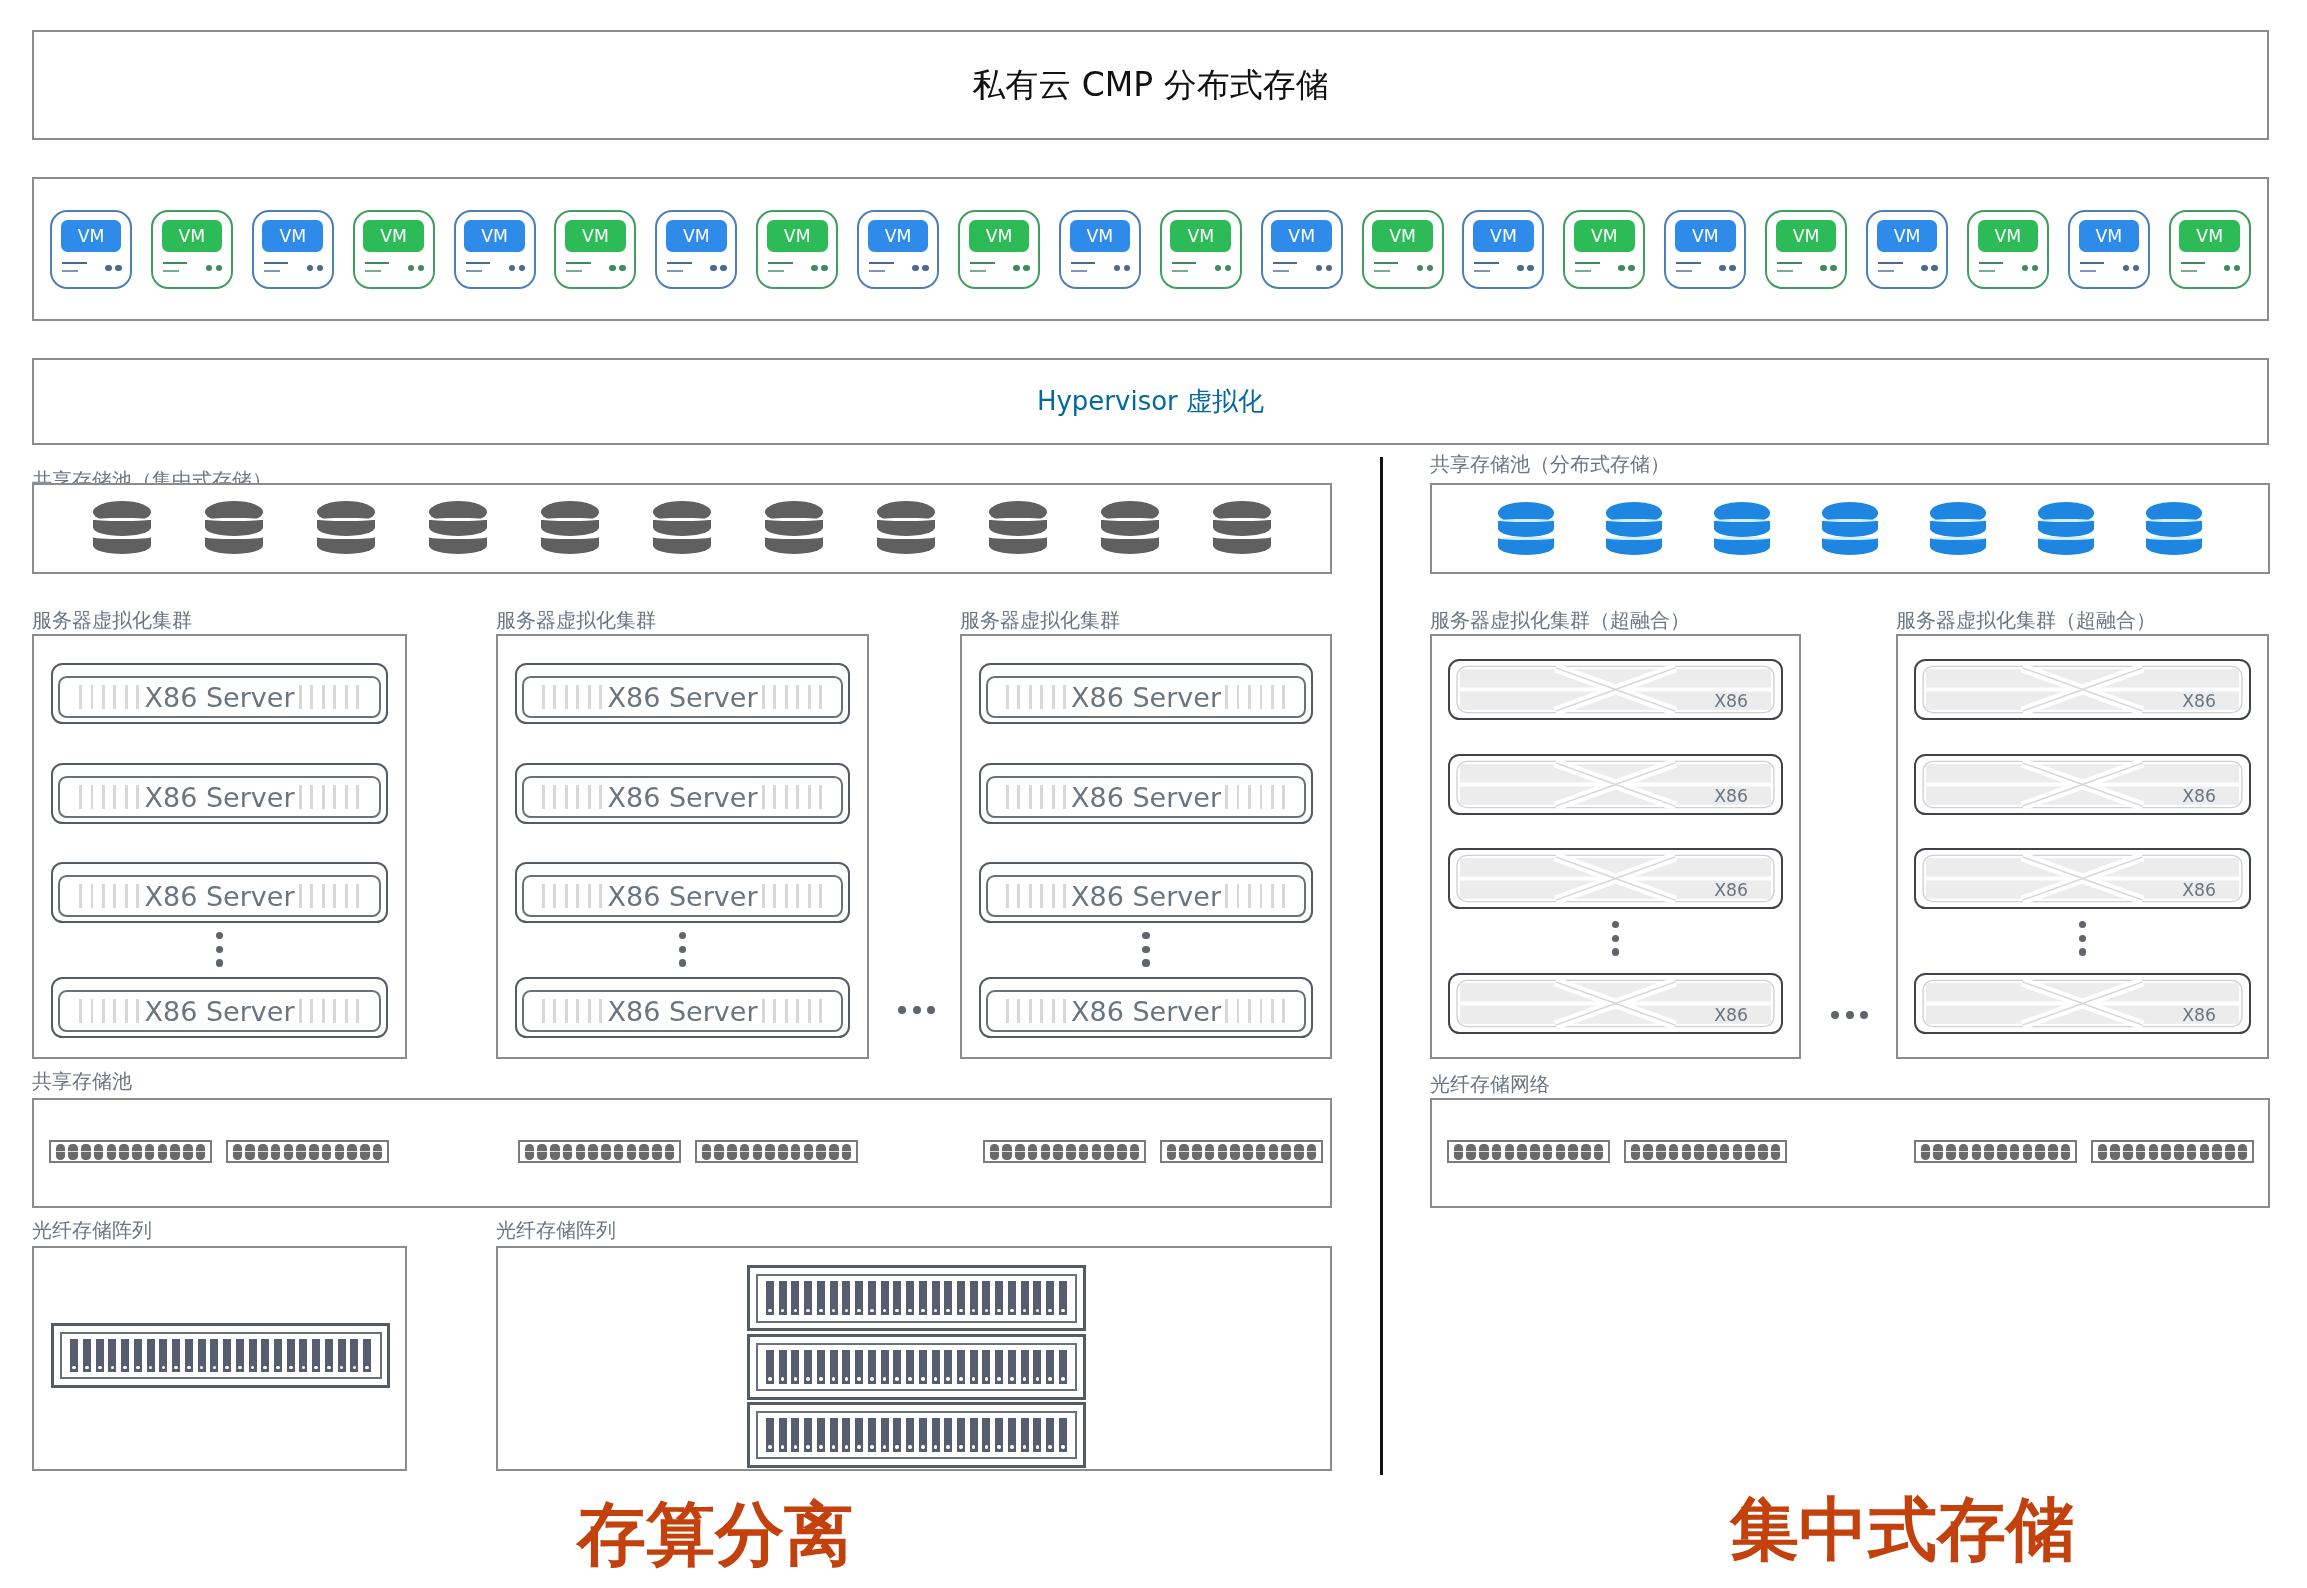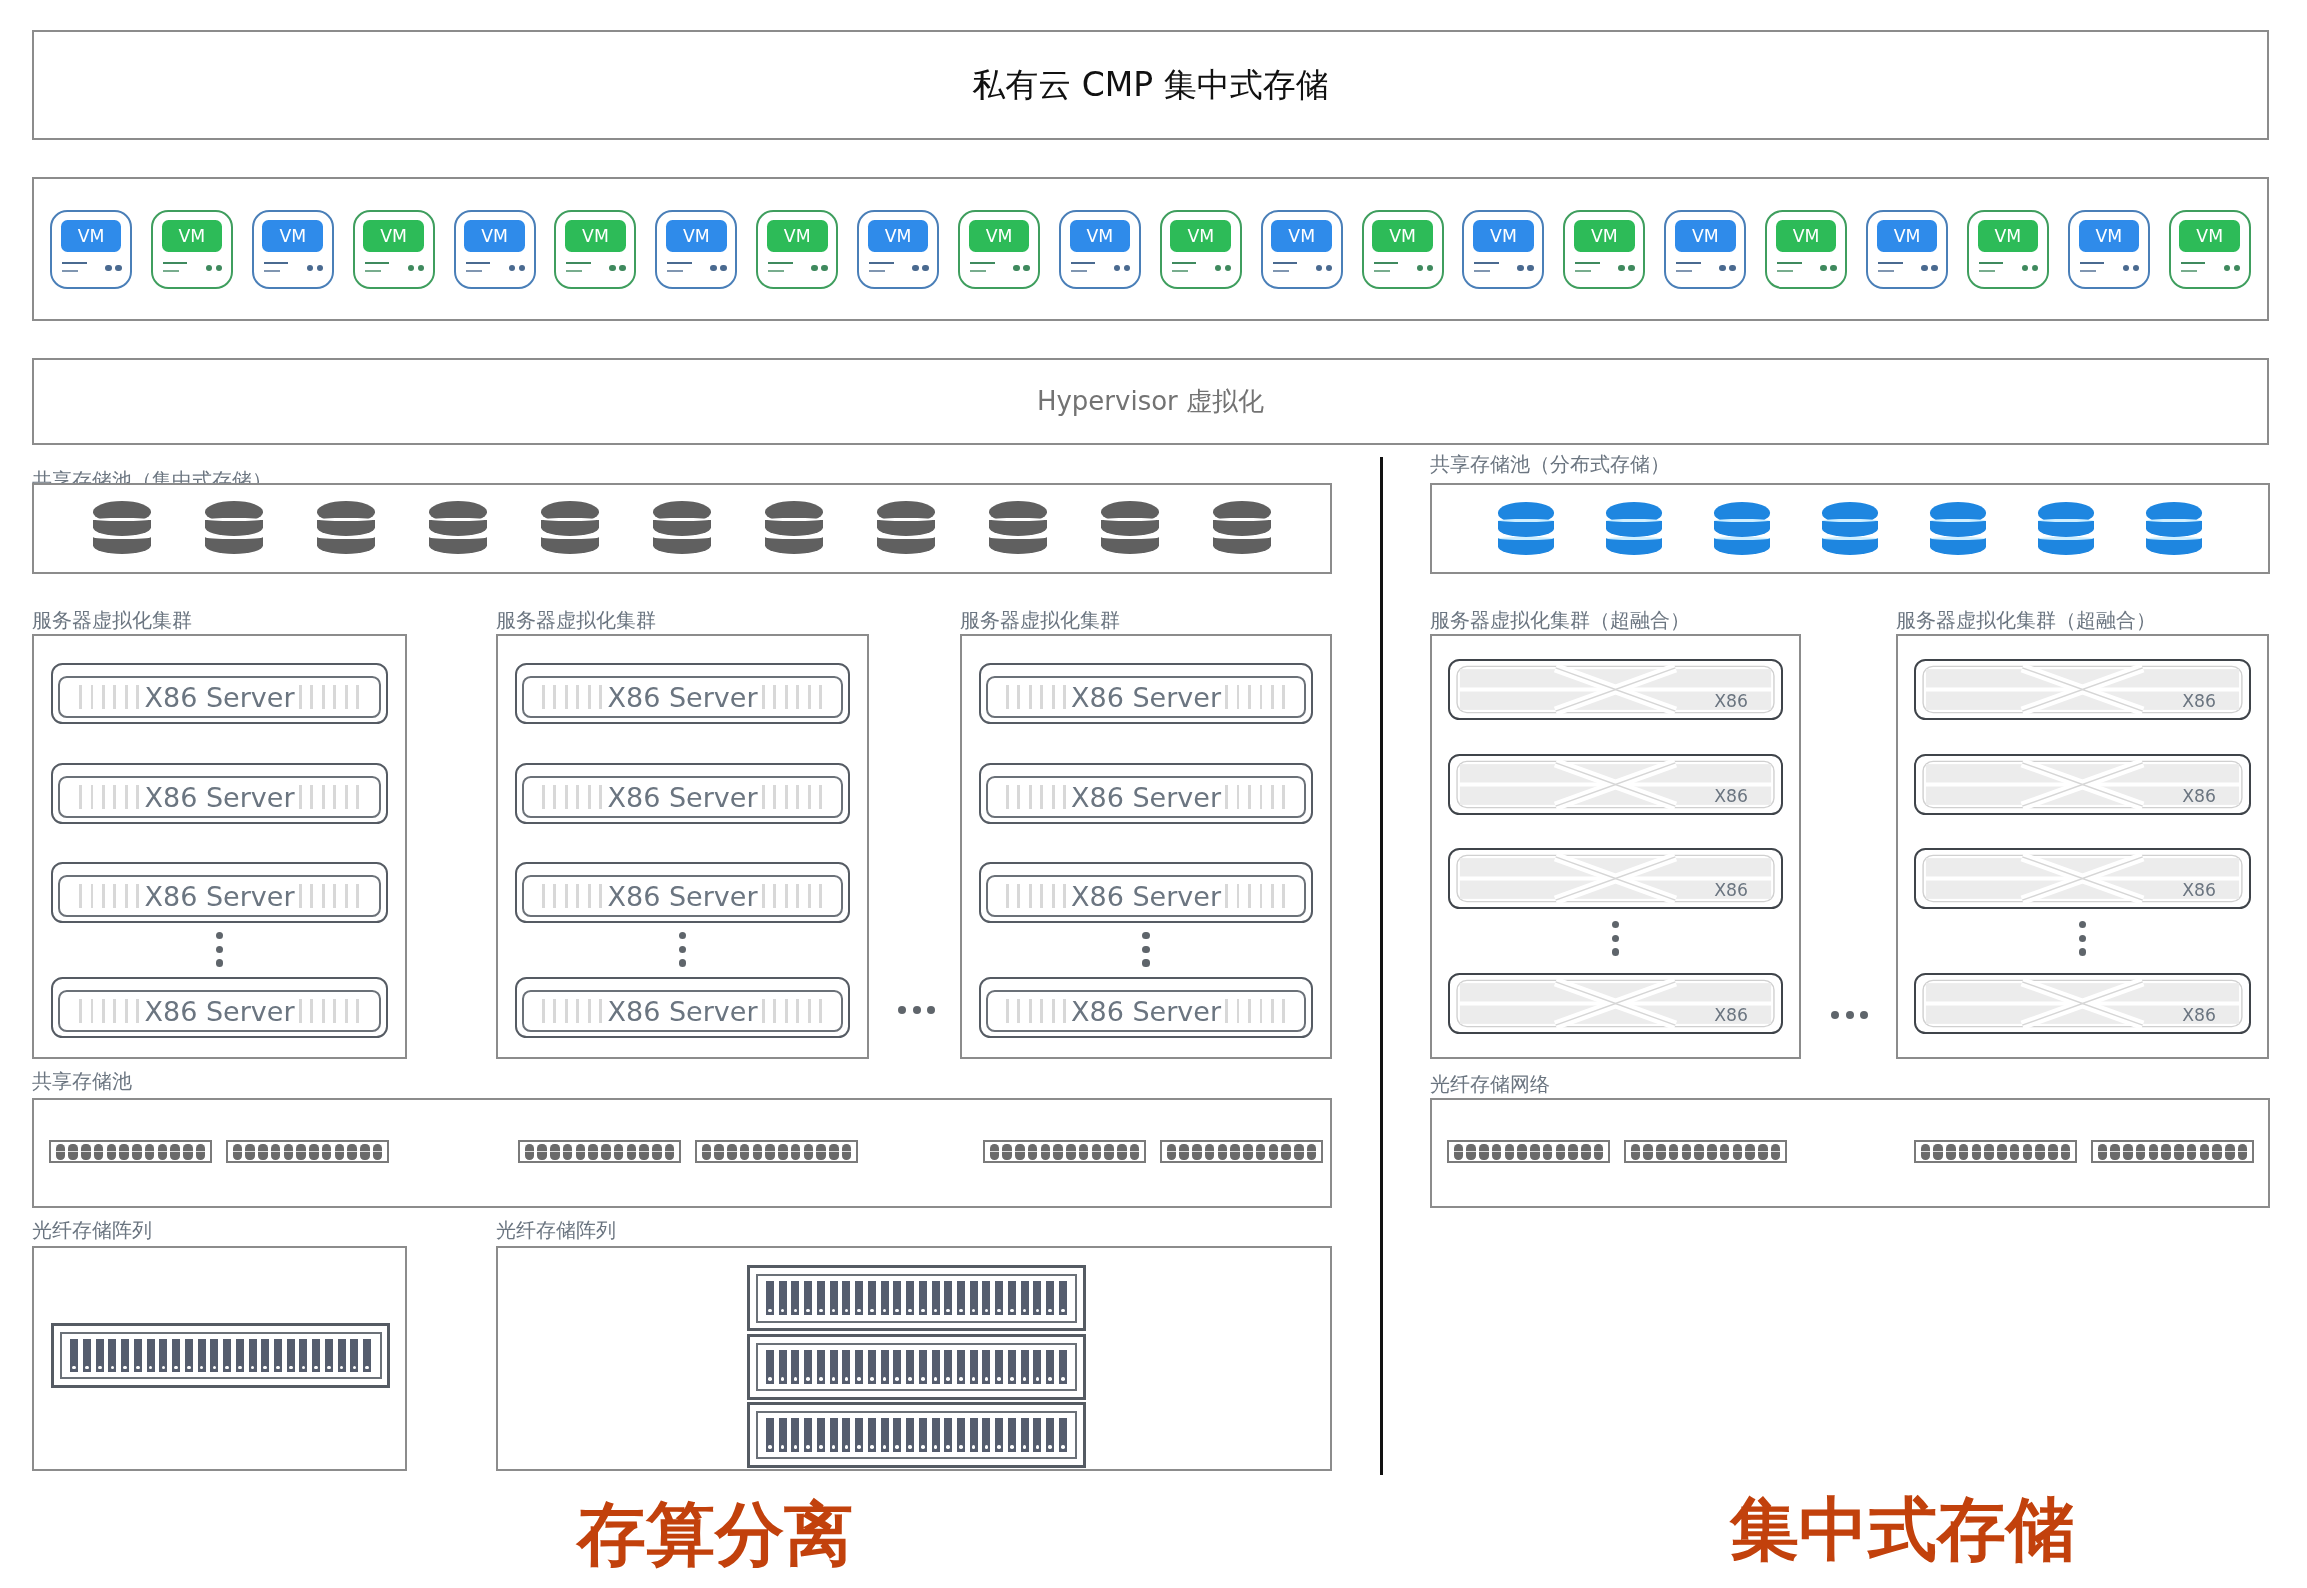--- a/index.html
+++ b/index.html
@@ -2,21 +2,21 @@
 <html style="font-size:11.5px"><head>
 <meta charset="utf-8">
 <style>
   html, body { margin:0; padding:0; background:#ffffff; }
   body { width:2307px; height:1589px; position:relative; overflow:hidden;
          font-family:"DejaVu Sans","Liberation Sans",sans-serif; color:#6b7580; }
   .abs { position:absolute; box-sizing:border-box; }
   .frame { border:2.9px solid #8c8c8c; background:#fff; }
   .label { position:absolute; font-size:20px; color:#6b7580; white-space:nowrap; line-height:1; }
   .title { display:flex; align-items:center; justify-content:center; font-size:33px; color:#111; }
-  .hyper { display:flex; align-items:center; justify-content:center; font-size:26px; color:#737373; }
+  .hyper { display:flex; align-items:center; justify-content:center; font-size:26px; color:#0369a1; }
   .vm-row { display:flex; justify-content:space-between; align-items:center; padding:0 16px; }
   .vm { width:82px; height:79px; border:2.9px solid #4a7fb8; border-radius:17.3px; box-sizing:border-box;
         position:relative; background:#fff; }
   .vm.green { border-color:#3f9e5e; }
   .vm .scr { position:absolute; left:8.7px; right:8.7px; top:8.7px; height:32px; border-radius:6.5px;
              background:#2f8bea; color:#fff; font-size:17.3px; display:flex; align-items:center; justify-content:center; }
   .vm.green .scr { background:#2dbb58; }
   .vm .l1 { position:absolute; left:10px; top:50px; width:24.5px; height:2.9px; background:#4a6a90; }
   .vm .l2 { position:absolute; left:10px; top:58px; width:16px; height:2.2px; background:#4a6a90; opacity:.7; }
   .vm.green .l1, .vm.green .l2 { background:#3f8a5e; }
@@ -55,21 +55,21 @@
                   display:flex; justify-content:space-around; align-items:center; padding:0 5.8px; }
   .array .disk { width:8px; height:76%; background:#555d6e; position:relative; }
   .array .disk::after { content:""; position:absolute; left:2.2px; bottom:2.9px; width:3.6px; height:3.6px; border-radius:50%; background:#fff; }
   .divider { position:absolute; left:1380px; top:457px; width:2.9px; height:1018px; background:#111; }
   .caption { position:absolute; font-size:69px; color:#c2410c; font-weight:bold; white-space:nowrap; }
 </style>
 </head>
 <body>
 
 <div class="abs frame title" style="left:32px;top:30px;width:2237px;height:110px;">
-  <span>私有云 CMP 集中式存储</span>
+  <span>私有云 CMP 分布式存储</span>
 </div>
 
 <div class="abs frame vm-row" id="vm-row" style="left:32px;top:177px;width:2237px;height:144px;">
     <div class="vm">
       <div class="scr">VM</div>
       <div class="l1"></div>
       <div class="l2"></div>
       <div class="d" style="left: 53px;"></div>
       <div class="d" style="left: 63px;"></div>
     </div>

